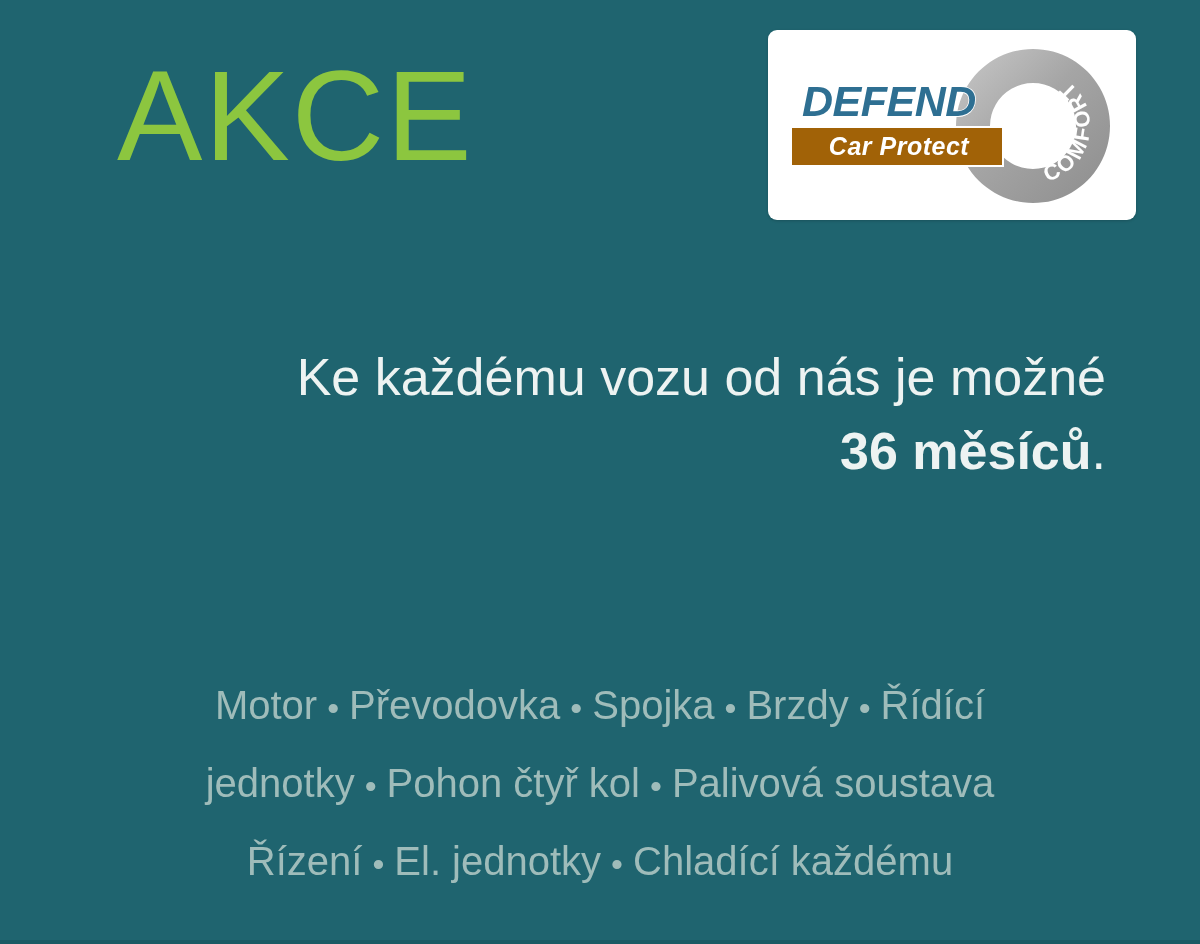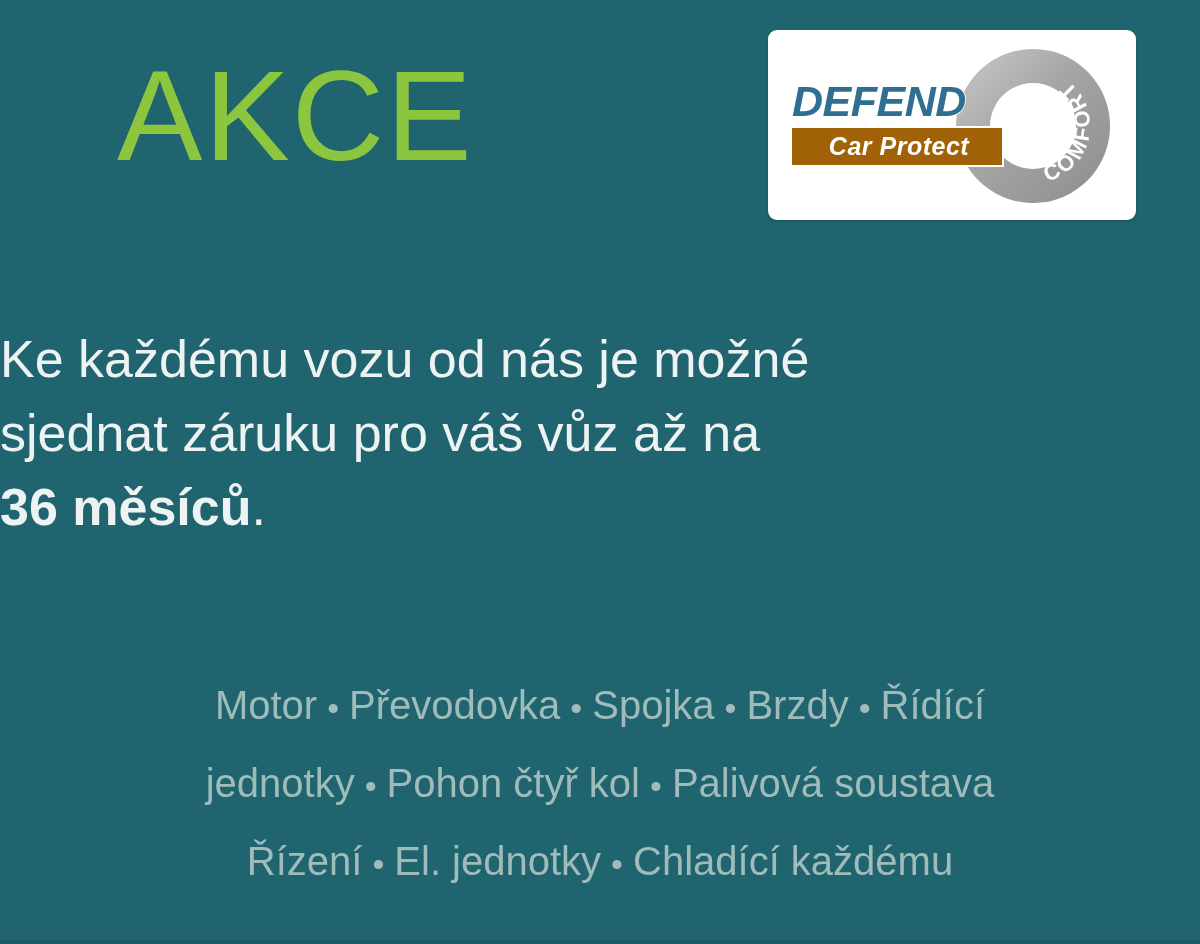--- a/index.html
+++ b/index.html
@@ -64,21 +64,21 @@
     left: 186px;
     top: 17px;
     width: 158px;
     height: 158px;
   }
   .logo-ring-wrap svg { display: block; }
 
   
   #logo-defend {
     position: absolute;
-    left: 24px;
+    left: 34px;
     top: 50px;
     font-family: "Liberation Sans", sans-serif;
     font-size: 43px;
     line-height: 1;
     font-weight: 700;
     font-style: italic;
     letter-spacing: -0.5px;
     color: #2e6f92;
     -webkit-text-stroke: 1.5px #ffffff;
     paint-order: stroke fill;
@@ -112,23 +112,23 @@
     font-style: italic;
     letter-spacing: 0.5px;
     color: #ffffff;
     white-space: nowrap;
   }
 
   
   #main-message {
     position: absolute;
     left: 0;
-    top: 322px;
+    top: 340px;
     width: 1106px;
-    text-align: left;
+    text-align: right;
     font-family: "Liberation Sans", sans-serif;
     color: #edf3f2;
     font-size: 52px;
     line-height: 74px;
     font-weight: 400;
   }
   #main-message .msg-line { display: block; white-space: nowrap; }
   #main-message .msg-strong { font-weight: 700; }
 
   
@@ -191,21 +191,20 @@
         <div id="logo-carprotect">Car Protect</div>
       </div>
 
       <div id="logo-defend">DEFEND</div>
 
     </div>
   </div>
 
   <div id="main-message">
     <span class="msg-line">Ke každému vozu od nás je možné</span>
-    <span class="msg-line">sjednat záruku pro váš vůz až na</span>
     <span class="msg-line"><span class="msg-strong">36 měsíců</span><span>.</span></span>
   </div>
 
   <div id="component-list">
     <span class="comp-line">
       <span>Motor</span><span class="comp-sep">•</span><span>Převodovka</span><span class="comp-sep">•</span><span>Spojka</span><span class="comp-sep">•</span><span>Brzdy</span><span class="comp-sep">•</span><span>Řídící</span>
     </span>
     <span class="comp-line">
       <span>jednotky</span><span class="comp-sep">•</span><span>Pohon čtyř kol</span><span class="comp-sep">•</span><span>Palivová soustava</span>
     </span>

